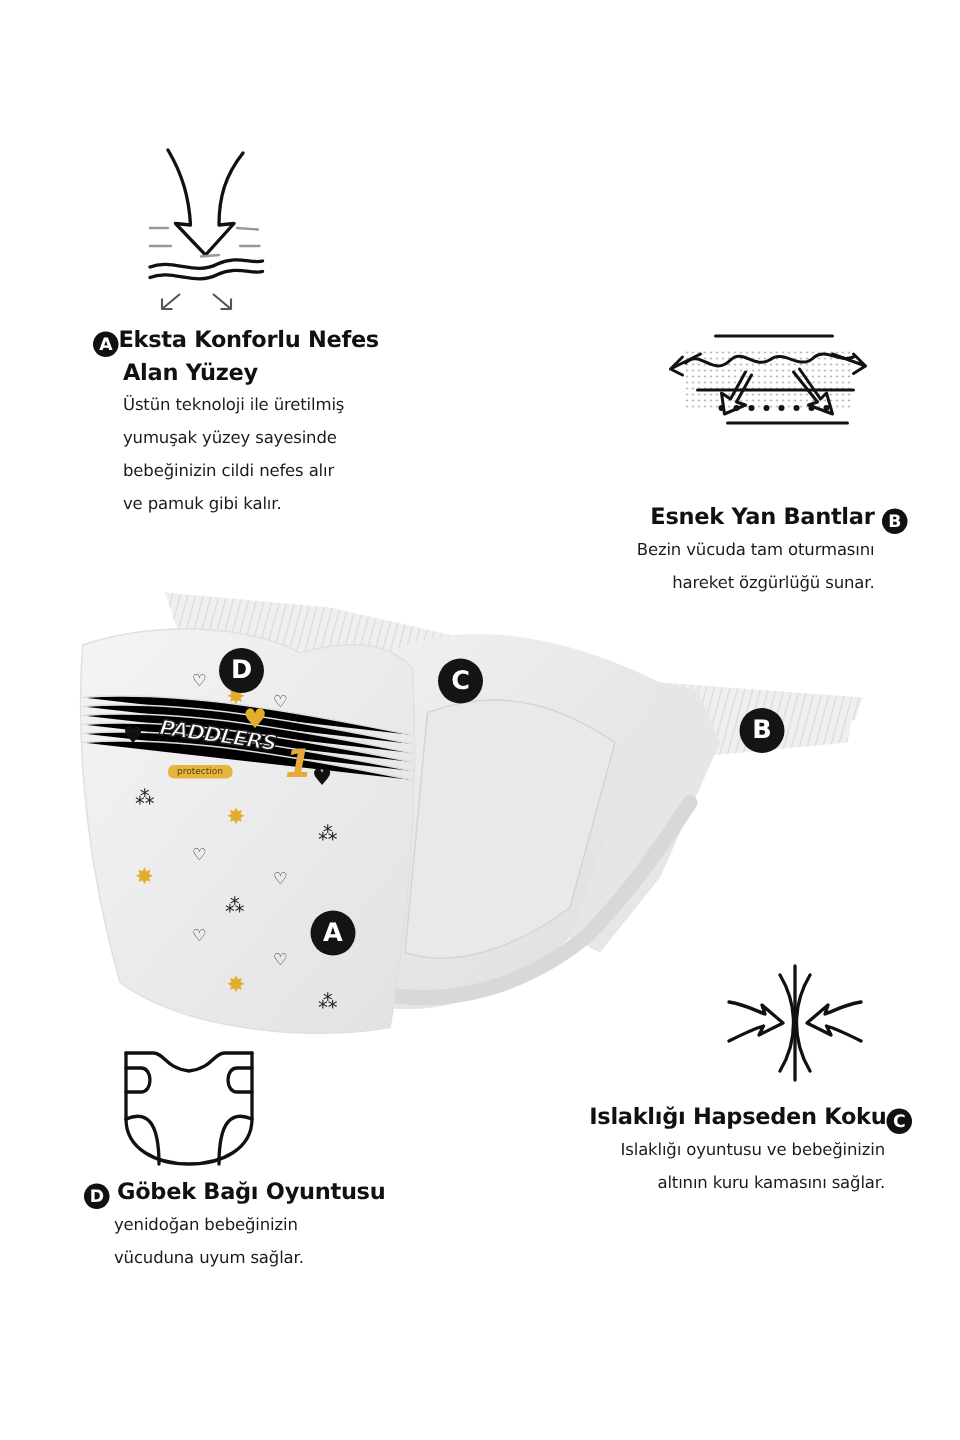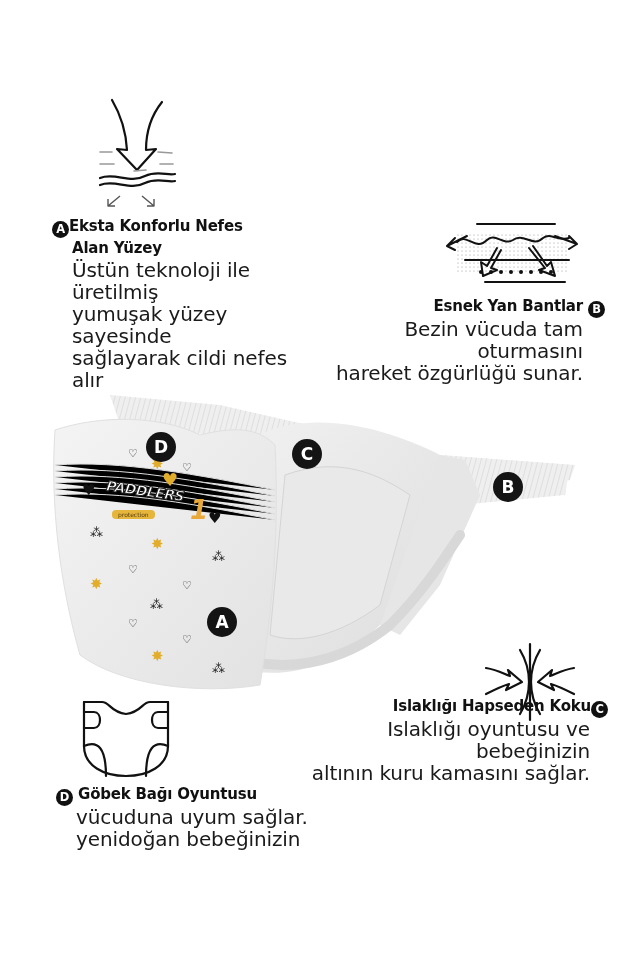--- a/index.html
+++ b/index.html
@@ -1,22 +1,22 @@
 <!DOCTYPE html>
 <html><head>
 <meta charset="utf-8">
 <style>
   * { box-sizing: border-box; margin: 0; padding: 0; }
   html, body { width: 640px; height: 960px; background: #ffffff; overflow: hidden; }
   body { position: relative; font-family: "DejaVu Sans", sans-serif; color: #1a1a1a; }
 
   .abs { position: absolute; }
   .title { font-weight: bold; font-size: 15px; letter-spacing: -0.2px; line-height: 21px; color: #111; }
-  .desc { font-size: 20px; line-height: 22px; color: #1a1a1a; letter-spacing: -0.1px; }
-  .right { text-align: right; }
+  .desc { font-size: 11px; line-height: 22px; color: #1a1a1a; letter-spacing: -0.1px; }
+  .right { text-align: right; margin-top: 38px; }
 
   .badge {
     display: inline-block; width: 17px; height: 17px; border-radius: 50%;
     background: #111; color: #fff; font-weight: bold; font-size: 11.5px;
     line-height: 17px; text-align: center; vertical-align: -2px;
   }
   .photo-badge {
     position: absolute; width: 30px; height: 30px; border-radius: 50%;
     background: #141414; color: #fff; font-weight: bold; font-size: 17px;
     line-height: 30px; text-align: center; font-family: "DejaVu Sans", sans-serif;
@@ -49,29 +49,30 @@
     <line x1="78" y1="60" x2="92" y2="61"></line>
       <line x1="80" y1="72" x2="93" y2="72"></line>
     <line x1="54" y1="79" x2="66" y2="78"></line>
   </g>
   <g fill="none" stroke="#555" stroke-width="1.4" stroke-linejoin="round">
     <path d="M40 104 L28 114 M28 107 L28 114 L35 114"></path>
     <path d="M62 104 L74 114 M74 107 L74 114 L67 114"></path>
   </g>
 </svg>
 
-<div class="abs" style="left:52px;top:216px;width:260px">
+<div class="abs" style="left:62px;top:216px;width:260px">
   <div class="title">
     <span class="badge">A</span><span>Eksta Konforlu Nefes</span>
   </div>
   <div class="title" style="padding-left:20px">Alan Yüzey</div>
   <div class="desc" style="padding-left:20px">
     <div>Üstün teknoloji ile üretilmiş</div>
     <div>yumuşak yüzey sayesinde</div>
-    <div>sağlayarak cildi nefes alır</div>
+    <div>bebeğinizin cildi nefes alır</div>
+    <div>ve pamuk gibi kalır.</div>
   </div>
 </div>
 
 <svg class="abs" style="left:437px;top:214px" width="150" height="75" viewBox="0 0 150 75">
   <defs>
     <pattern id="dots" width="4" height="4" patternUnits="userSpaceOnUse">
         <circle cx="1" cy="1" r="0.6" fill="#999"></circle>
       </pattern>
   </defs>
   <rect x="20" y="18" width="112" height="40" fill="url(#dots)"></rect>
@@ -203,16 +204,16 @@
     <path d="M4 46 C18 40 26 48 26 76"></path>
     <path d="M88 46 C74 40 66 48 66 76"></path>
   </g>
 </svg>
 
 <div class="abs" style="left:56px;top:784px;width:260px">
   <div class="title">
     <span class="badge">D</span> <span>Göbek Bağı Oyuntusu</span>
   </div>
   <div class="desc" style="padding-left:20px">
+    <div>yenidoğan bebeğinizin</div>
     <div>vücuduna uyum sağlar.</div>
-    <div>yenidoğan bebeğinizin</div>
   </div>
 </div>
 
 </body></html>

